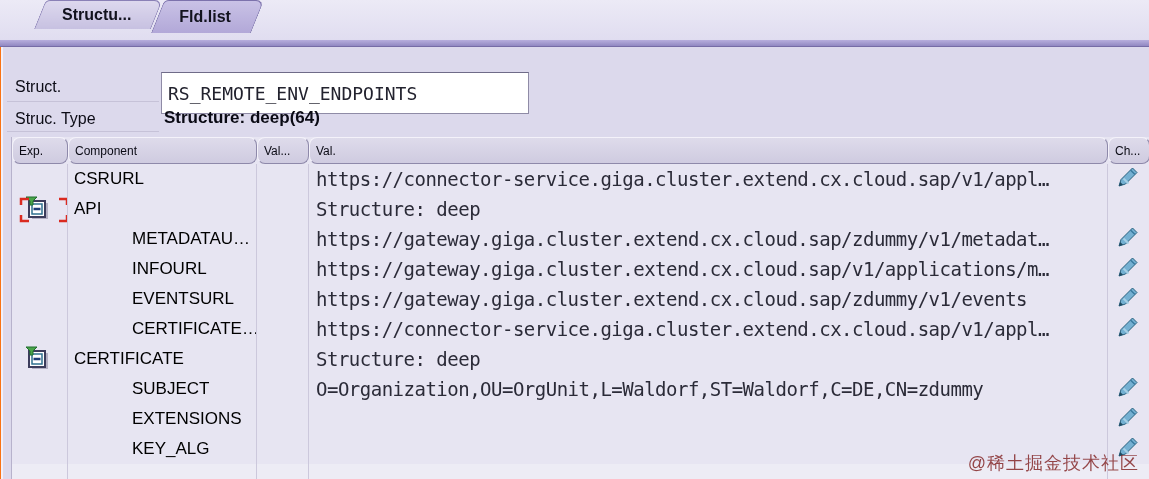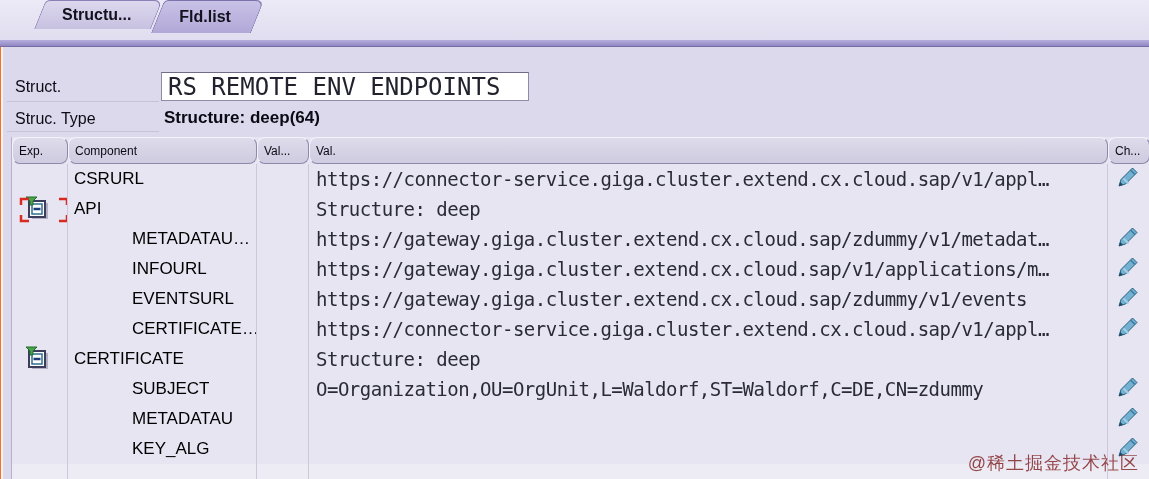--- a/index.html
+++ b/index.html
@@ -24,23 +24,23 @@
 
   
   .panel { position:absolute; top:47px; left:0; right:0; bottom:0;
     background:#dcd9ec; border-left:1px solid #f97316; box-shadow:inset 2px 0 0 #f2f0fa; }
 
   .form-label { position:absolute; left:14px; font-size:16px; color:#0c0c16; }
   .lab1 { top:31px; }
   .lab2 { top:63px; }
   .label-underline1 { position:absolute; top:54px; left:6px; width:152px; height:1px; background:#c6c2d8; }
   .label-underline2 { position:absolute; top:84px; left:6px; width:152px; height:1px; background:#c6c2d8; }
-  .struct-input { position:absolute; top:25px; left:160px; width:368px; height:29px;
+  .struct-input { position:absolute; top:25px; left:160px; width:368px; height:42px;
     background:#ffffff; border:1px solid #8f8ba6; border-top-color:#6f6b88;
-    font-family:"DejaVu Sans Mono", monospace; font-size:24px; color:#22222e;
+    font-family:"DejaVu Sans Mono", monospace; font-size:18px; color:#22222e;
     padding:0 6px; outline:none; }
   .structtype-value { position:absolute; top:61px; left:163px; font-size:17px;
     font-weight:700; color:#0a0a14; }
 
   
   .grid { position:absolute; top:90px; left:10px; width:1139px; bottom:0;
     border-left:1px solid #b7b2cc; background:#e7e5f2; }
   .thead { display:grid; grid-template-columns:56px 189px 52px 799px 1fr; height:27px; }
   .th { background:linear-gradient(#dedbeb,#cfcbe0); border-top:1px solid #f4f2fa;
     border-left:1px solid #f4f2fa; border-right:1px solid #8e89aa;
@@ -260,21 +260,21 @@
   <polygon points="3,21 5,14.5 16.5,3 21,7.5 9.5,19" fill="#74b0d2" stroke="#2a627f" stroke-width="1"></polygon>
   <line x1="14.5" y1="5" x2="19" y2="9.5" stroke="#3a7ba0" stroke-width="1.5"></line>
   <line x1="7.5" y1="13.5" x2="12.5" y2="18.5" stroke="#a5cfe6" stroke-width="2"></line>
   <polygon points="3,21 4.2,17 7,19.8" fill="#1e4a60"></polygon>
 </svg></span>
             </div>
           </div>
           <div class="trow">
             <div class="cell exp"></div>
             <div class="cell comp ind1">
-              <span class="comp-txt">METADATAU</span>
+              <span class="comp-txt">EXTENSIONS</span>
             </div>
             <div class="cell vshort"></div>
             <div class="cell vlong">
               <span class="val-txt"></span>
             </div>
             <div class="cell ch">
               <span>
 <svg class="pencil" width="24" height="24" viewBox="0 0 24 24">
   <polygon points="3,21 5,14.5 16.5,3 21,7.5 9.5,19" fill="#74b0d2" stroke="#2a627f" stroke-width="1"></polygon>
   <line x1="14.5" y1="5" x2="19" y2="9.5" stroke="#3a7ba0" stroke-width="1.5"></line>

